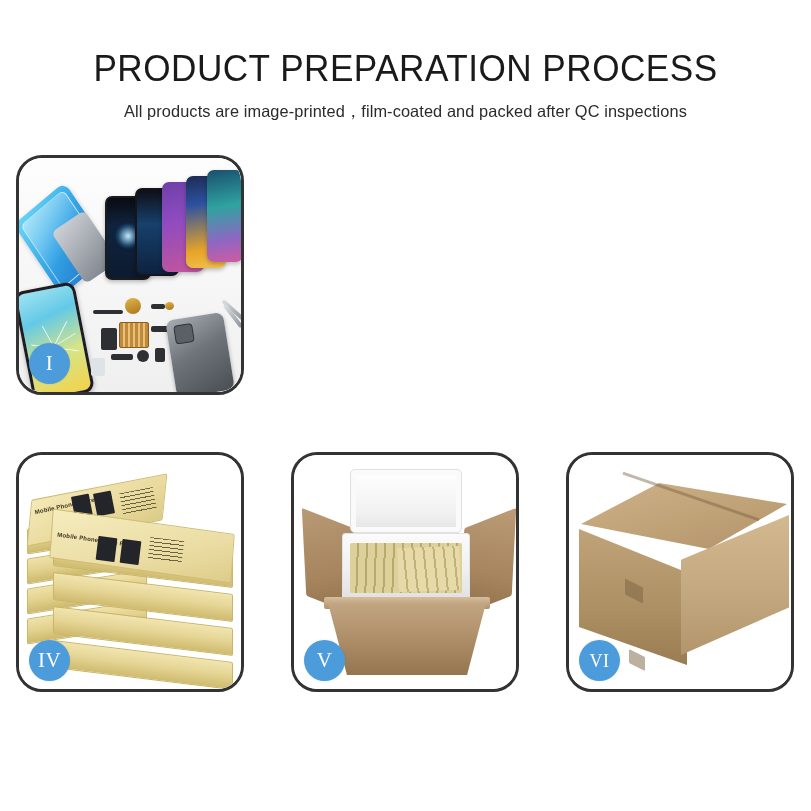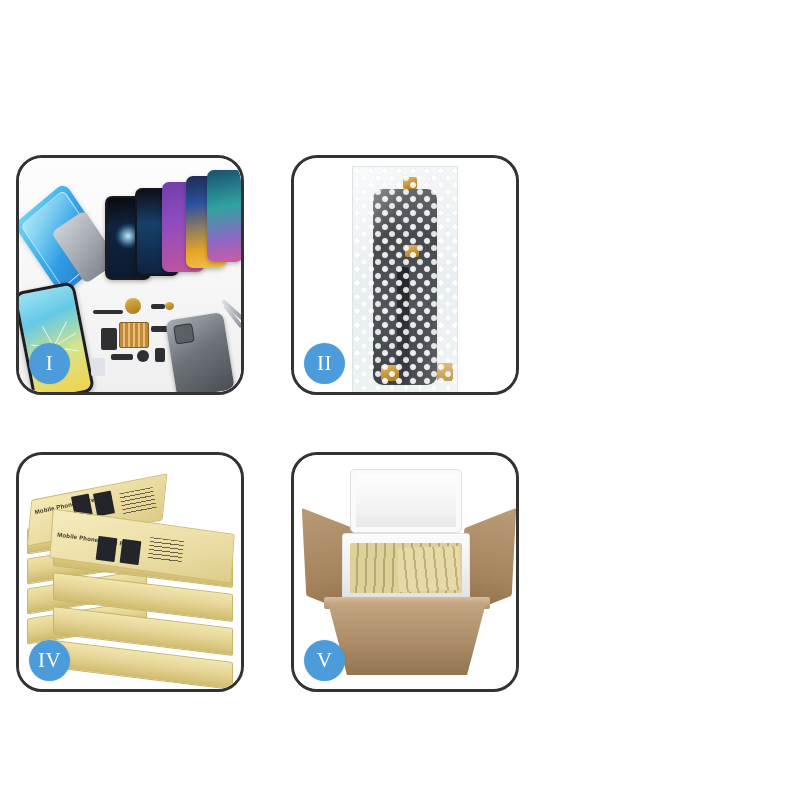--- a/index.html
+++ b/index.html
@@ -313,20 +313,24 @@
   }
   .p6 .tape{ position:absolute; background:rgba(122,98,66,.5); border-radius:1px; }
   .p6 .tp1{ left:56px; top:128px; width:18px; height:16px; transform:skewY(26deg); }
   .p6 .tp2{ left:60px; top:198px; width:16px; height:14px; transform:skewY(26deg); }
 </style>
 </head>
 <body>
 
 <div class="page">
 
+  <div class="header">
+    <div class="title">PRODUCT PREPARATION PROCESS</div>
+    <div class="subtitle">All products are image-printed，film-coated and packed after QC inspections</div>
+  </div>
 
   <div class="grid">
 
     <div class="row">
 
       <div class="card">
         <div class="card-inner p1">
           <div class="bgfade"></div>
           <div class="film"></div>
           <div class="film2"></div>
@@ -349,35 +353,20 @@
           <div class="part" style="left:118px;top:192px;width:12px;height:12px;border-radius:50%;"></div>
           <div class="part" style="left:136px;top:190px;width:10px;height:14px;"></div>
           <div class="part" style="left:72px;top:200px;width:14px;height:18px;background:#dfe3e8;"></div>
           <div class="housing"></div>
           <div class="tweezer"></div>
           <div class="tweezer2"></div>
         </div>
         <div class="badge">I</div>
       </div>
 
-      <div class="card">
-        <div class="card-inner p2">
-          <div class="bag">
-            <div class="part"></div>
-            <div class="flex"></div>
-            <div class="conn c1"></div>
-            <div class="conn c2"></div>
-            <div class="conn c3"></div>
-            <div class="conn c4"></div>
-            <div class="bubbles"></div>
-            <div class="sheen"></div>
-          </div>
-        </div>
-        <div class="badge">II</div>
-      </div>
 
 
     </div>
 
     <div class="row">
 
       <div class="card">
         <div class="card-inner p4">
           <div class="stack">
             <div class="bx bl bl4"></div>
@@ -413,16 +402,27 @@
           <div class="foamlid"></div>
           <div class="foambox"></div>
           <div class="contents"></div>
           <div class="contents2"></div>
           <div class="cartonRim"></div>
           <div class="carton"></div>
         </div>
         <div class="badge">V</div>
       </div>
 
+      <div class="card">
+        <div class="card-inner p6">
+          <div class="top"></div>
+          <div class="left"></div>
+          <div class="right"></div>
+          <div class="seam"></div>
+          <div class="tape tp1"></div>
+          <div class="tape tp2"></div>
+        </div>
+        <div class="badge small">VI</div>
+      </div>
 
     </div>
   </div>
 </div>
 
 </body></html>

